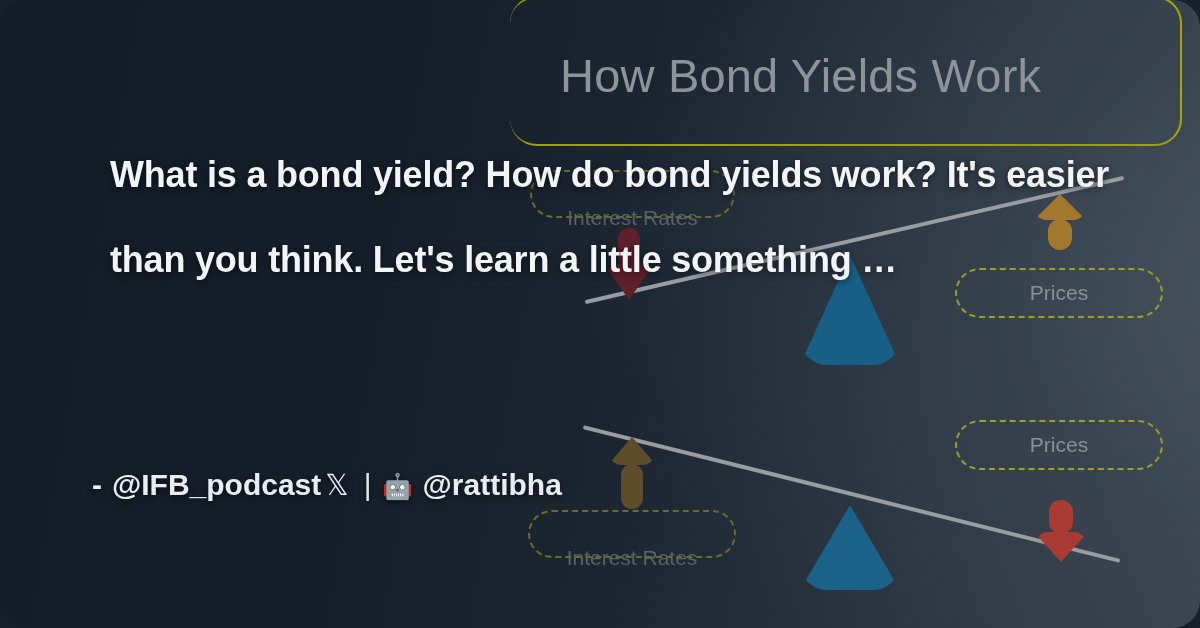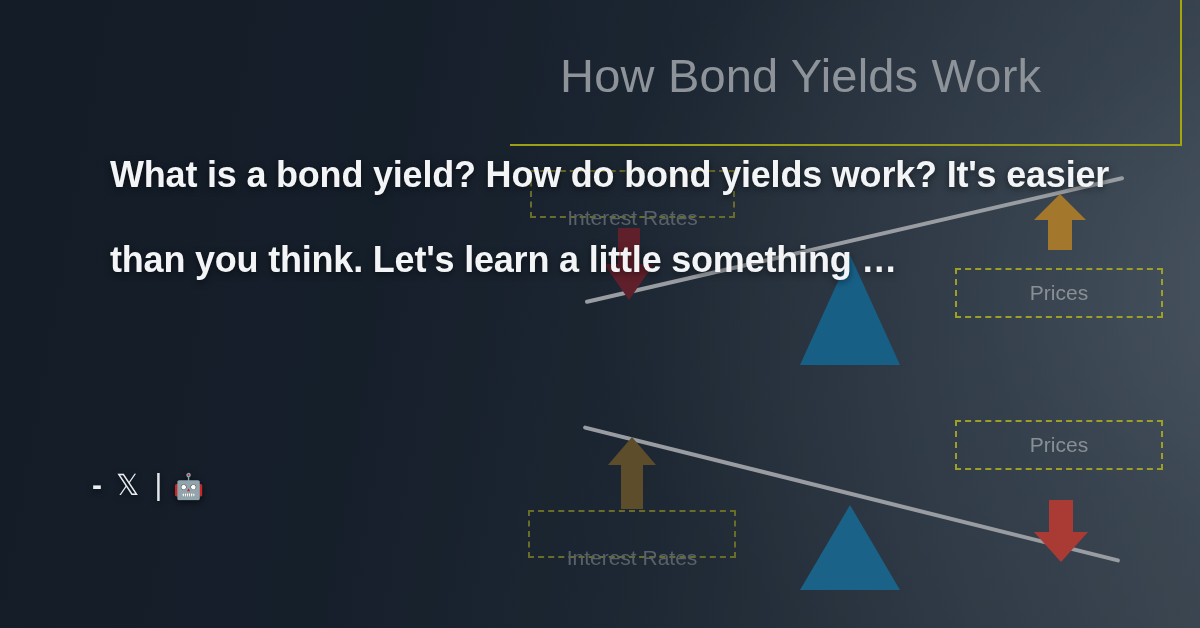--- a/index.html
+++ b/index.html
@@ -1,15 +1,15 @@
 <!DOCTYPE html>
 <html><head>
 <meta charset="utf-8">
 <style>
-  * { margin:0; padding:0; box-sizing:border-box; }
+  * { margin:0; padding:0; box-sizing:border-box;border-radius:27px; }
   html,body{ width:1200px; height:628px; overflow:hidden; }
   body{
     font-family:"Liberation Sans", sans-serif;
     background:#16202c;
   }
   #stage{
     position:relative;
     width:1200px;
     height:628px;
     overflow:hidden;
@@ -175,18 +175,20 @@
 
   </div>
 
   <div id="overlay"></div>
 
   <div id="headline">What is a bond yield? How do bond yields work? It's easier than you think. Let's learn a little something …</div>
 
   <div id="attribution">
     <span>-</span>
     <span style="width:10px;"></span>
+    <span>@IFB_podcast</span>
     <span class="xmark">𝕏</span>
     <span class="sep">|</span>
     <span class="botglyph">🤖</span>
+    <span>@rattibha</span>
   </div>
 
 </div>
 
 </body></html>

